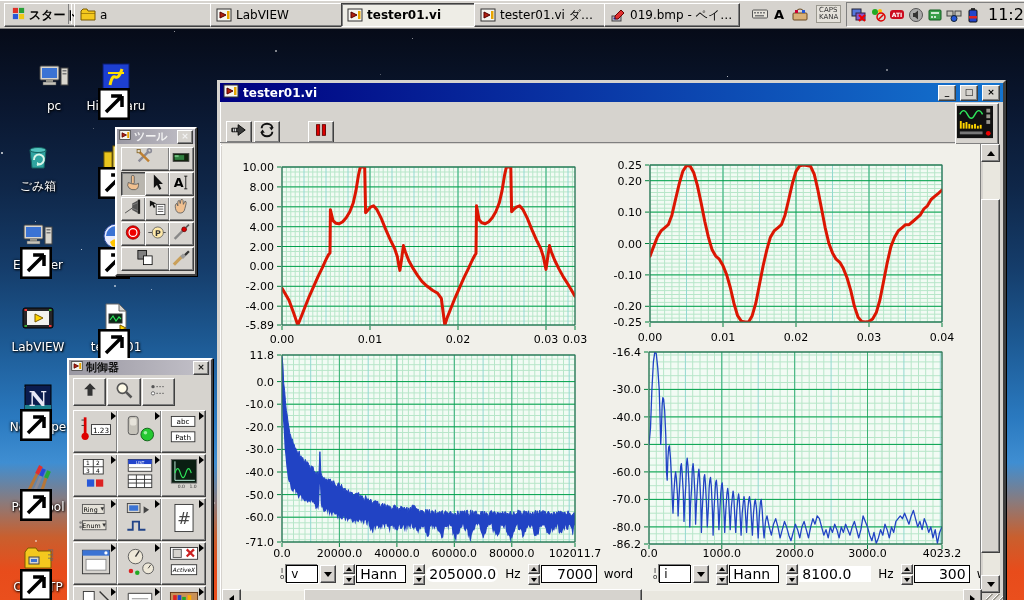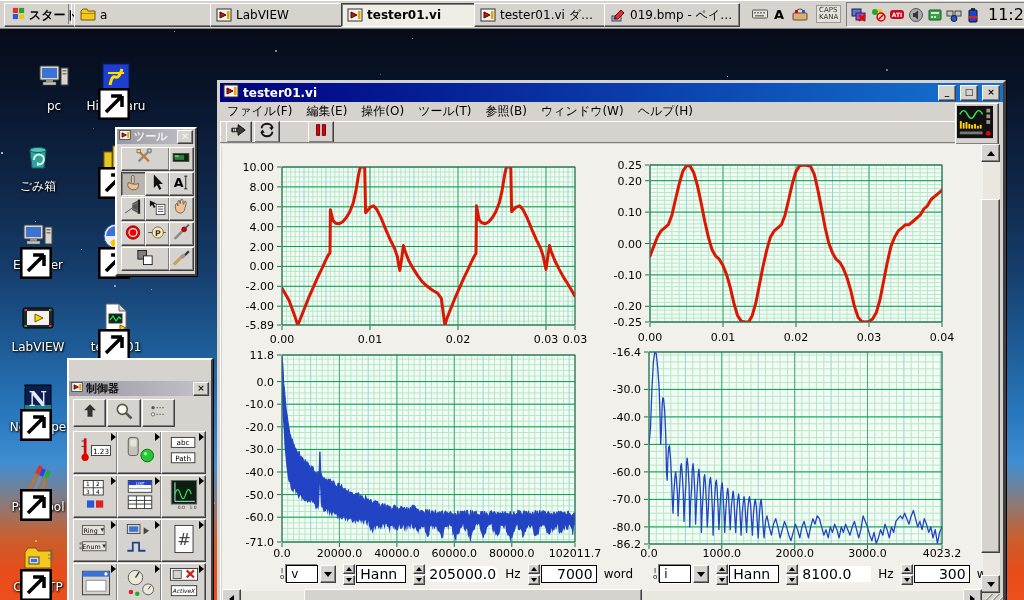--- a/index.html
+++ b/index.html
@@ -65,21 +65,21 @@
   .wbtn{width:16px;height:14px;font-size:9px;line-height:12px;text-align:center;font-weight:bold;cursor:pointer;}
   #menubar{position:absolute;left:0;top:19px;width:736px;height:19px;background:#d6d3ce;
     border-bottom:1px solid #fff;display:flex;align-items:center;font-size:12px;}
   .menu-item{padding:1px 7px;cursor:pointer;}
   #vitoolbar{position:absolute;left:0;top:38px;width:736px;height:21px;display:flex;align-items:center;gap:2px;padding-left:6px;}
   .tb-btn{width:24px;height:20px;display:flex;align-items:center;justify-content:center;cursor:pointer;}
   #tb-divider{position:absolute;left:0;top:59px;width:777px;height:2px;
     border-top:1px solid #808080;border-bottom:1px solid #fff;}
   #vi-icon{position:absolute;right:4px;top:20px;width:40px;height:38px;padding:1px;cursor:pointer;}
   #panel{position:absolute;left:2px;top:61px;width:758px;height:447px;background:#f1f0ea;
-    border-right:1px solid #808080;overflow:hidden;padding-left:8px;}
+    border-right:1px solid #808080;overflow:hidden;}
   .graph{position:absolute;}
   .graph svg text{font-size:11px;fill:#000;}
   
   .crow{position:absolute;height:22px;display:flex;align-items:center;gap:7px;font-size:12px;}
   .combo{display:flex;align-items:center;gap:2px;}
   .io-gl{font-size:7px;line-height:6px;text-align:center;color:#111;}
   .combo .cfield{width:26px;height:16px;background:#fff;border:1px solid #000;
     box-shadow:1px 1px 0 #fff,-1px -1px 0 #808080;font-size:12px;padding-left:4px;display:flex;align-items:center;}
   .drop-btn{width:14px;height:16px;display:flex;align-items:center;justify-content:center;cursor:pointer;}
   .drop-btn i{width:0;height:0;border-left:4px solid transparent;border-right:4px solid transparent;border-top:5px solid #000;}
@@ -404,21 +404,21 @@
             <span><svg viewBox="0 0 24 24">
                 <line x1="3" y1="21" x2="13" y2="11" stroke="#caa05a" stroke-width="4"></line>
                 <rect x="12" y="8" width="5" height="5" fill="#999" transform="rotate(45 14.5 10.5)"></rect>
                 <path d="M16,8 l5,-5 2,2 -5,5 z" fill="#333"></path>
               </svg></span>
           </div>
         </div>
     </div>
 
     <div id="controls-palette" class="palette" style="left:67px;top:330px;width:142px;">
-      <div class="pal-title" style="color:#111;margin-top:21px;">
+      <div class="pal-title" style="color:#111;">
         <span id="cp-icon"><svg viewBox="0 0 16 16" width="12" height="16">
               <rect x="1" y="2" width="14" height="12" fill="#f5f5f0" stroke="#333"></rect>
               <path d="M4,5 l6,3 -6,3 z" fill="#b02010" stroke="#500"></path>
               <rect x="11" y="4" width="2.5" height="8" fill="#e8a400"></rect>
             </svg></span>
         <span class="ttl">制御器</span>
         <span class="pal-x raised">×</span>
       </div>
       <div class="ctl-nav" id="ctl-nav">
           <div class="nav-btn raised">
@@ -610,29 +610,20 @@
         <span id="win-icon"><svg viewBox="0 0 16 16" width="16" height="16">
               <rect x="1" y="2" width="14" height="12" fill="#f5f5f0" stroke="#333"></rect>
               <path d="M4,5 l6,3 -6,3 z" fill="#b02010" stroke="#500"></path>
               <rect x="11" y="4" width="2.5" height="8" fill="#e8a400"></rect>
             </svg></span>
         <span class="wt">tester01.vi</span>
         <span class="wbtn raised">_</span>
         <span class="wbtn raised">□</span>
         <span class="wbtn raised">×</span>
       </div>
-      <div id="menubar">
-          <span class="menu-item">ファイル(F)</span>
-          <span class="menu-item">編集(E)</span>
-          <span class="menu-item">操作(O)</span>
-          <span class="menu-item">ツール(T)</span>
-          <span class="menu-item">参照(B)</span>
-          <span class="menu-item">ウィンドウ(W)</span>
-          <span class="menu-item">ヘルプ(H)</span>
-        </div>
       <div id="vitoolbar">
           <div class="tb-btn raised">
             <span><svg viewBox="0 0 20 18" width="18" height="16">
                 <path d="M2,7 h7 v-4 l8,6 -8,6 v-4 h-7 z" fill="#3a3a3a" stroke="#000"></path>
                 <line x1="4" y1="7.5" x2="4" y2="10.5" stroke="#fff"></line>
                 <line x1="6" y1="7.5" x2="6" y2="10.5" stroke="#fff"></line>
               </svg></span>
           </div>
           <div class="tb-btn raised">
             <span><svg viewBox="0 0 20 18" width="18" height="16">

